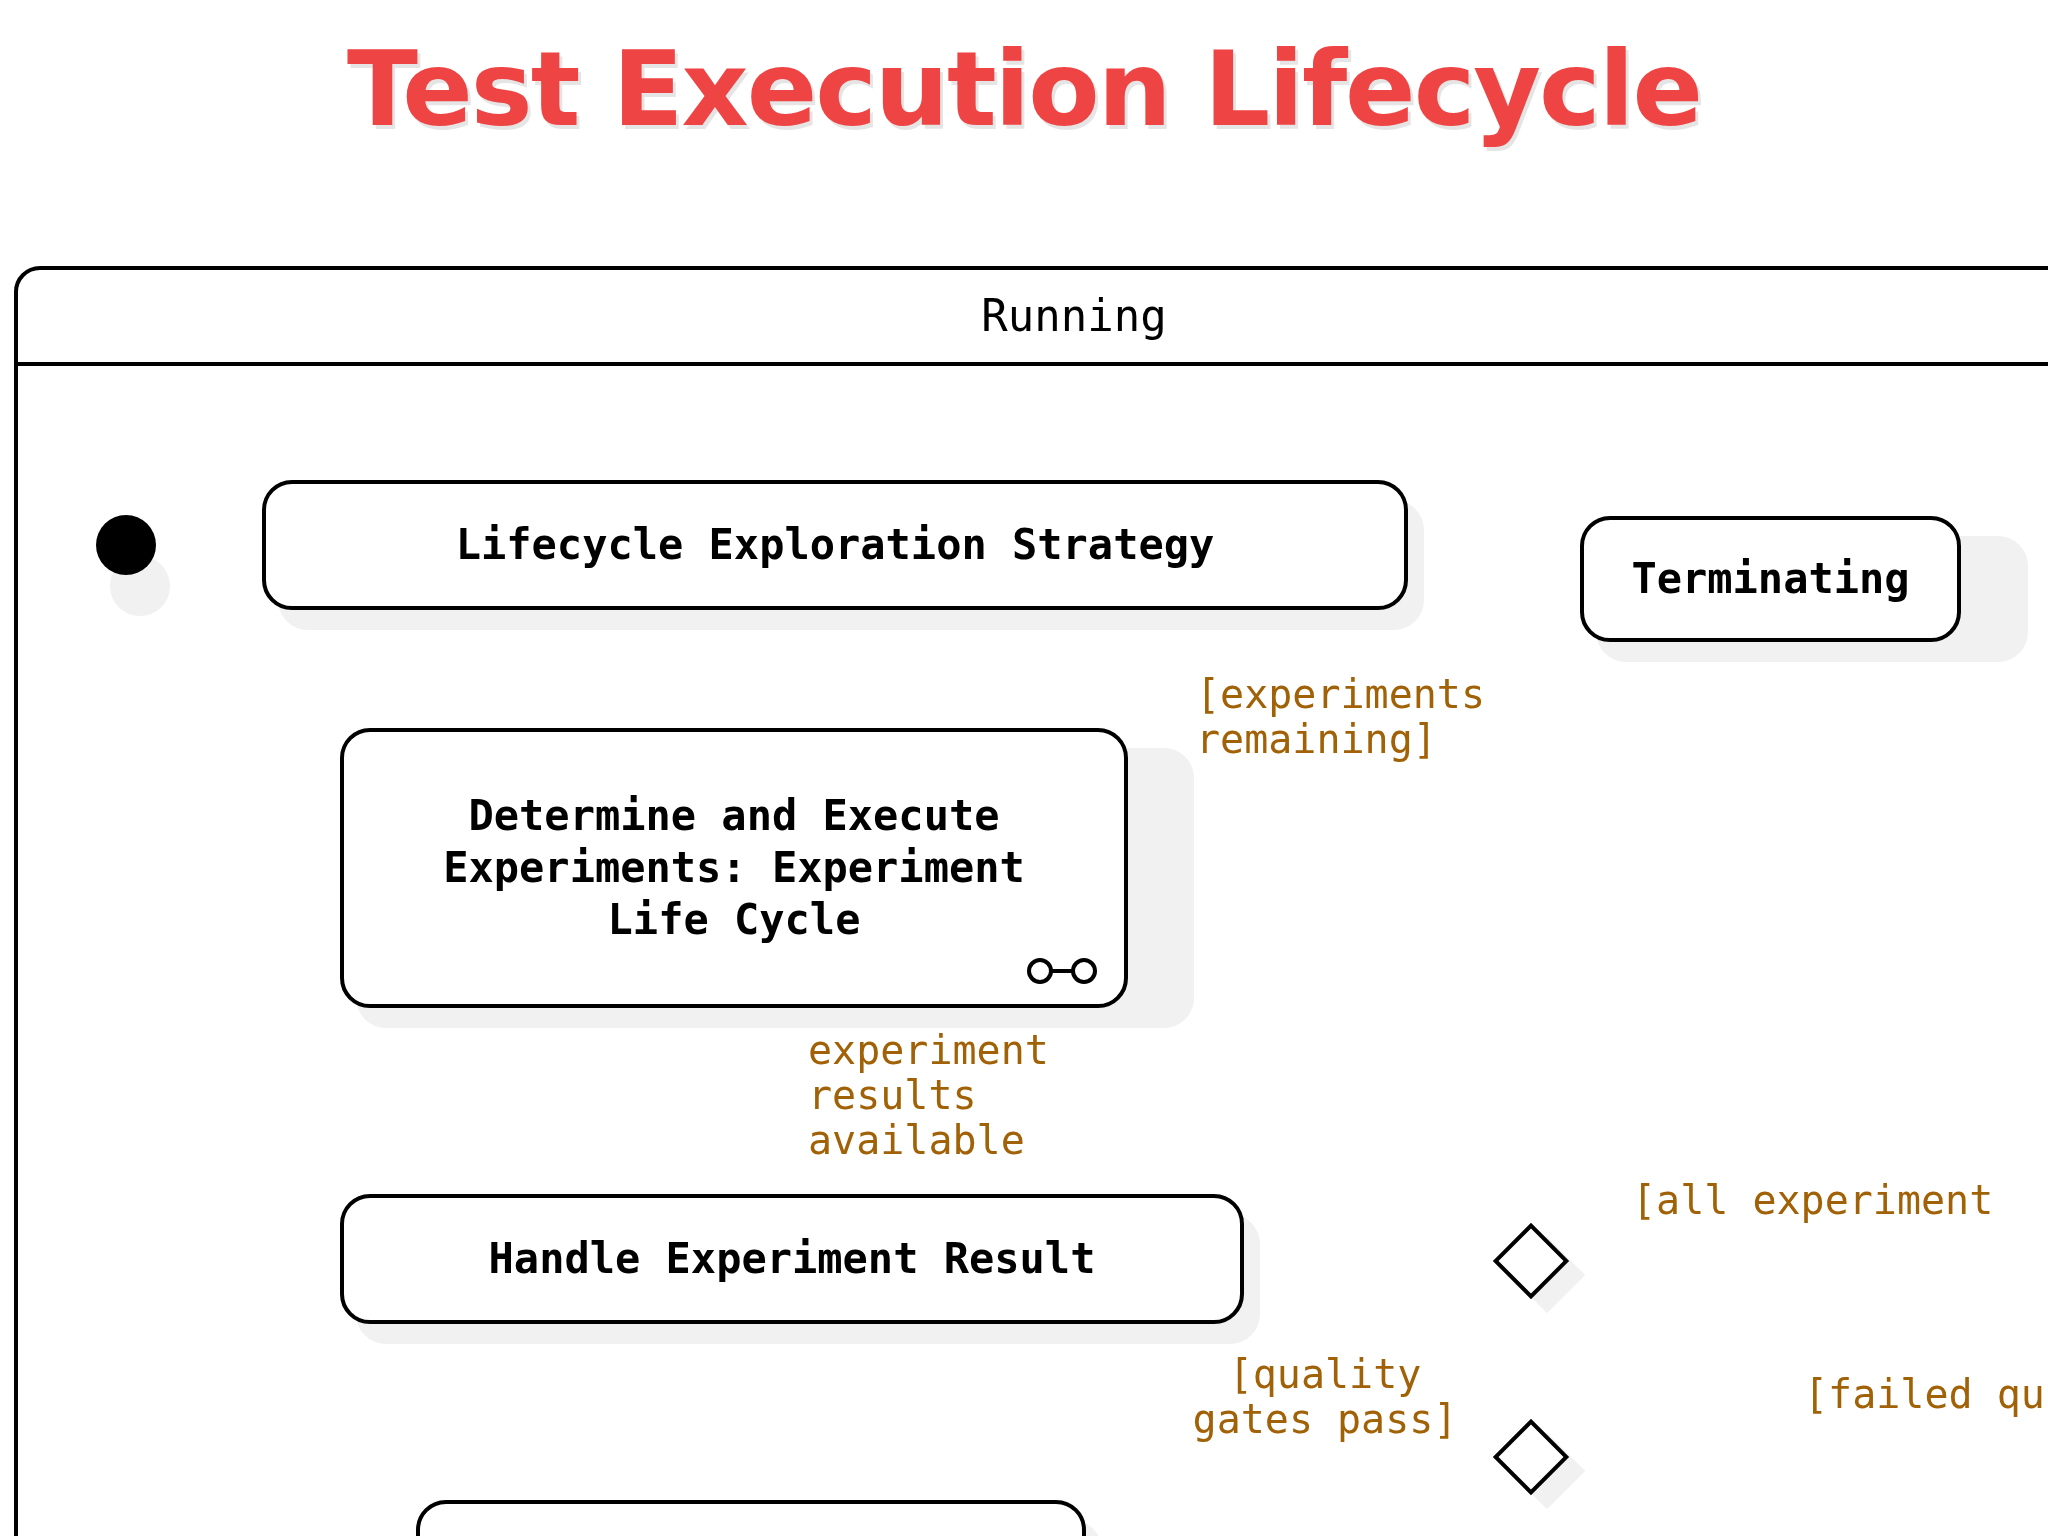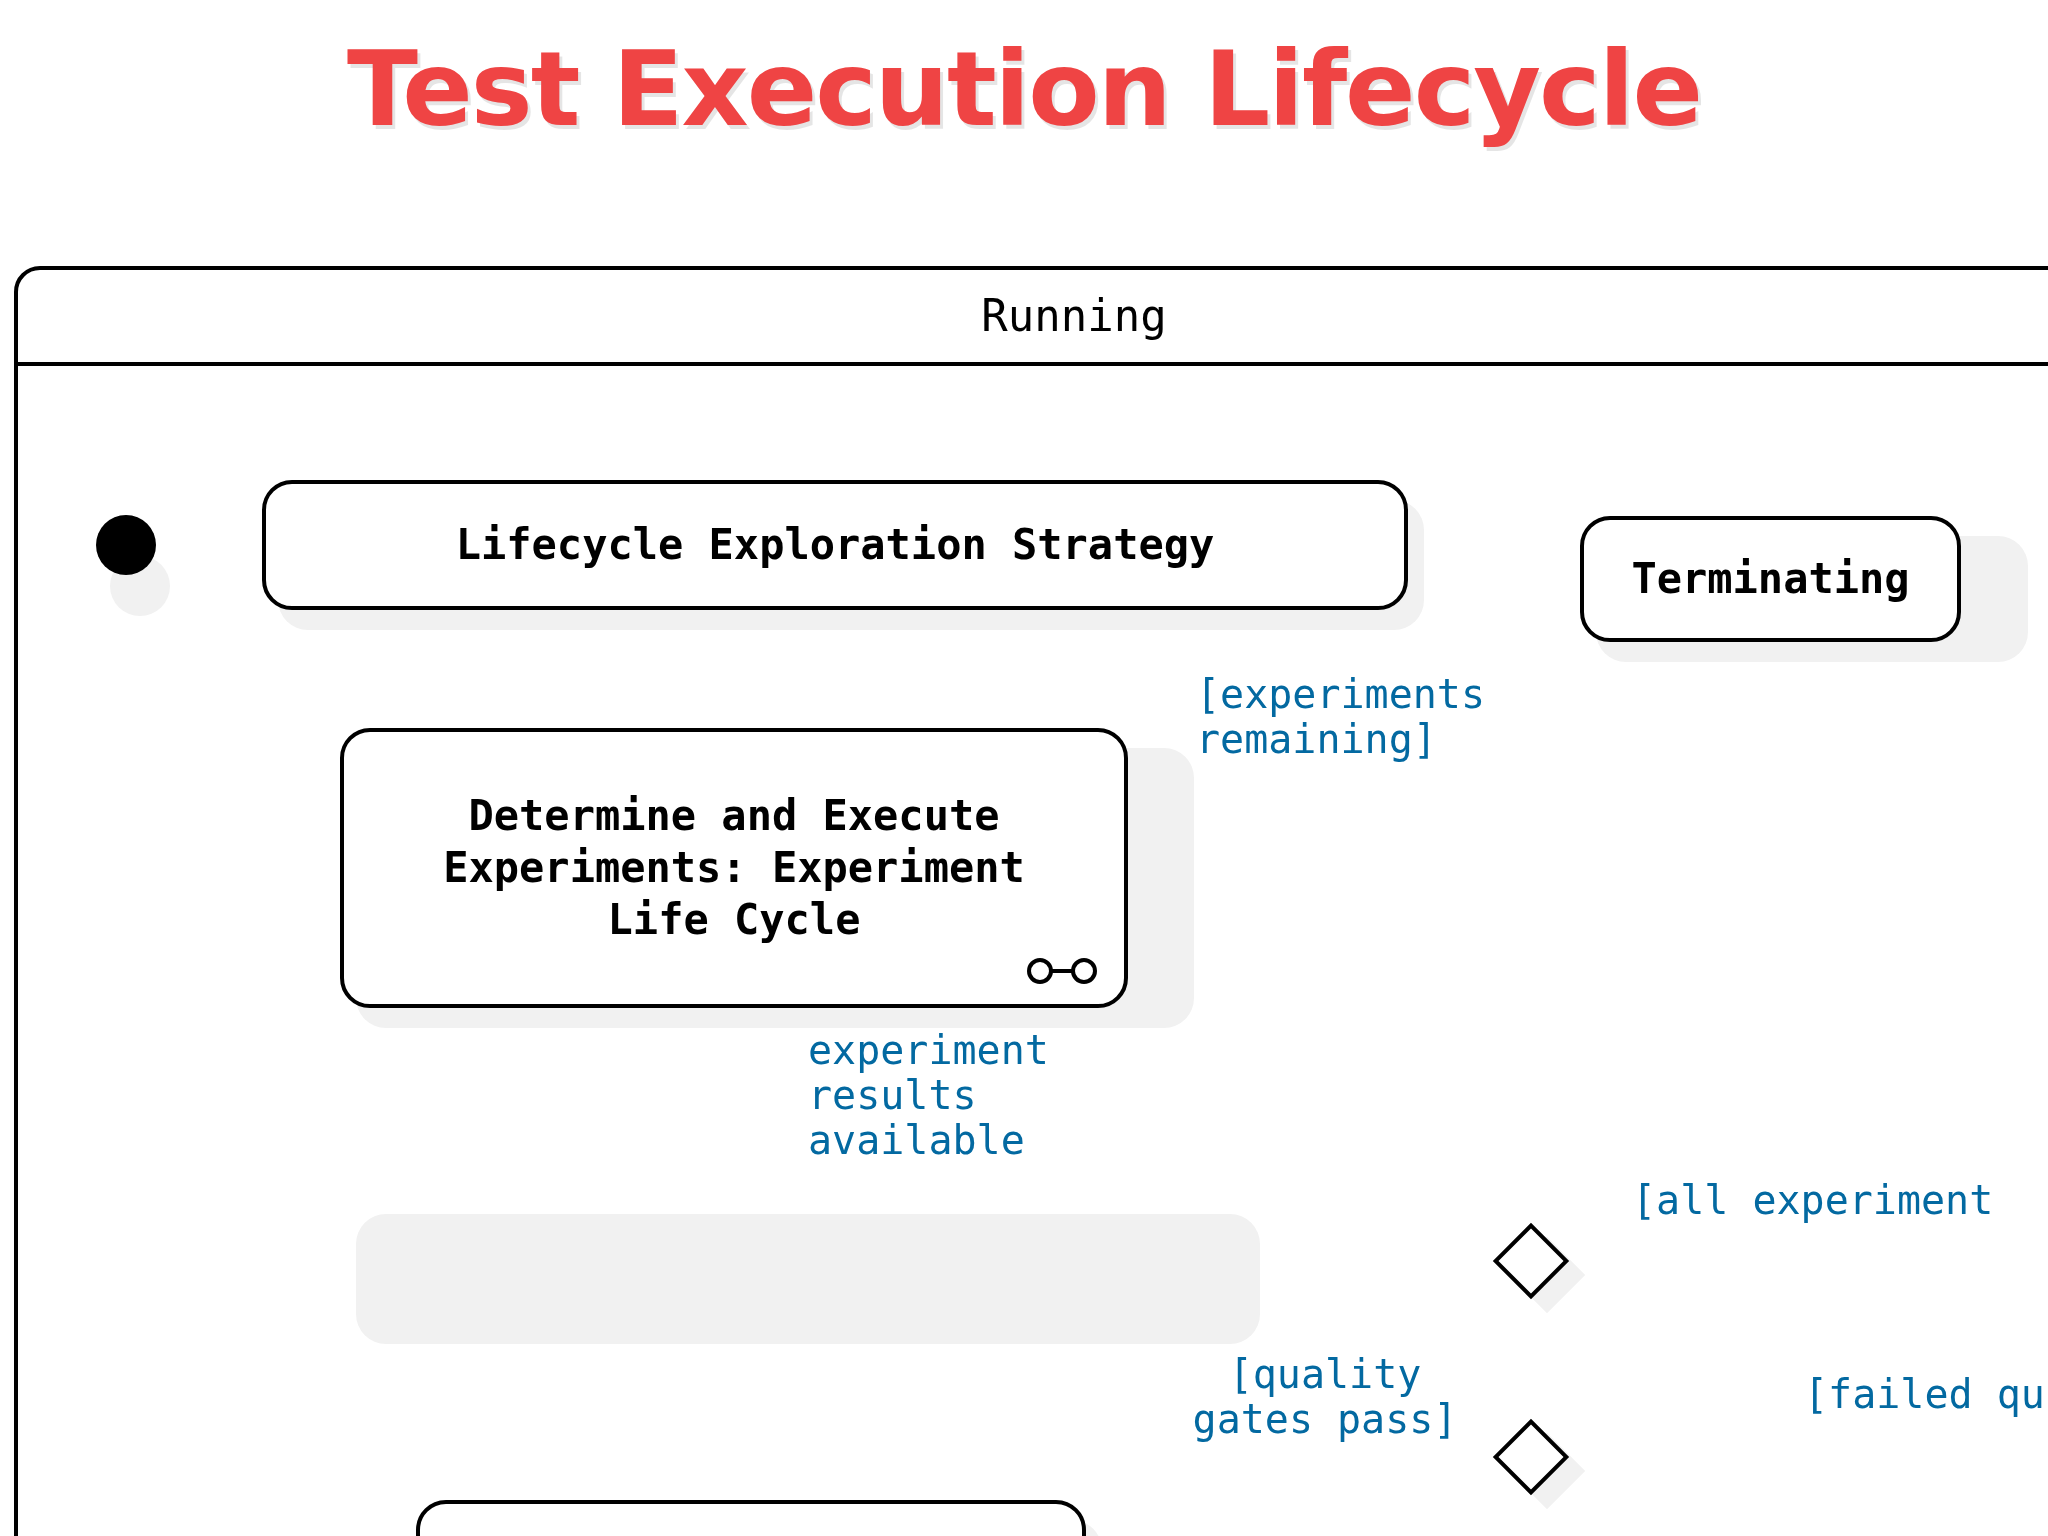--- a/index.html
+++ b/index.html
@@ -149,21 +149,21 @@
     height: 54px;
     background: #f1f1f1;
     transform: rotate(45deg);
     z-index: 1;
   }
 
   
   .edge-label {
     position: absolute;
     font-size: 40px;
-    color: #0369a1;
+    color: #a16207;
     line-height: 1.12;
     white-space: pre-line;
     z-index: 4;
     background: transparent;
   }
   .edge-label.right { text-align: center; }
   .edge-label.left  { text-align: left; }
 </style>
 </head>
 <body>
@@ -246,20 +246,23 @@
 Experiments: Experiment
 Life Cycle</span>
     <svg class="submachine-icon" viewBox="0 0 72 34">
       <circle cx="14" cy="17" r="11" fill="#fff" stroke="#000" stroke-width="4"></circle>
       <line x1="25" y1="17" x2="47" y2="17" stroke="#000" stroke-width="4"></line>
       <circle cx="58" cy="17" r="11" fill="#fff" stroke="#000" stroke-width="4"></circle>
     </svg>
   </div>
 
   <div class="state-shadow" style="left:356px; top:1214px; width:904px; height:130px;"></div>
+  <div class="state" style="left:340px; top:1194px; width:904px; height:130px;">
+    <span class="state-label">Handle Experiment Result</span>
+  </div>
 
   <div class="state-shadow" style="left:432px; top:1520px; width:670px; height:130px;"></div>
   <div class="state" style="left:416px; top:1500px; width:670px; height:130px;">
     
   </div>
 
   <div class="state-shadow" style="left:1596px; top:536px; width:432px; height:126px;"></div>
   <div class="state" style="left:1580px; top:516px; width:381px; height:126px;">
     <span class="state-label">Terminating</span>
   </div>

